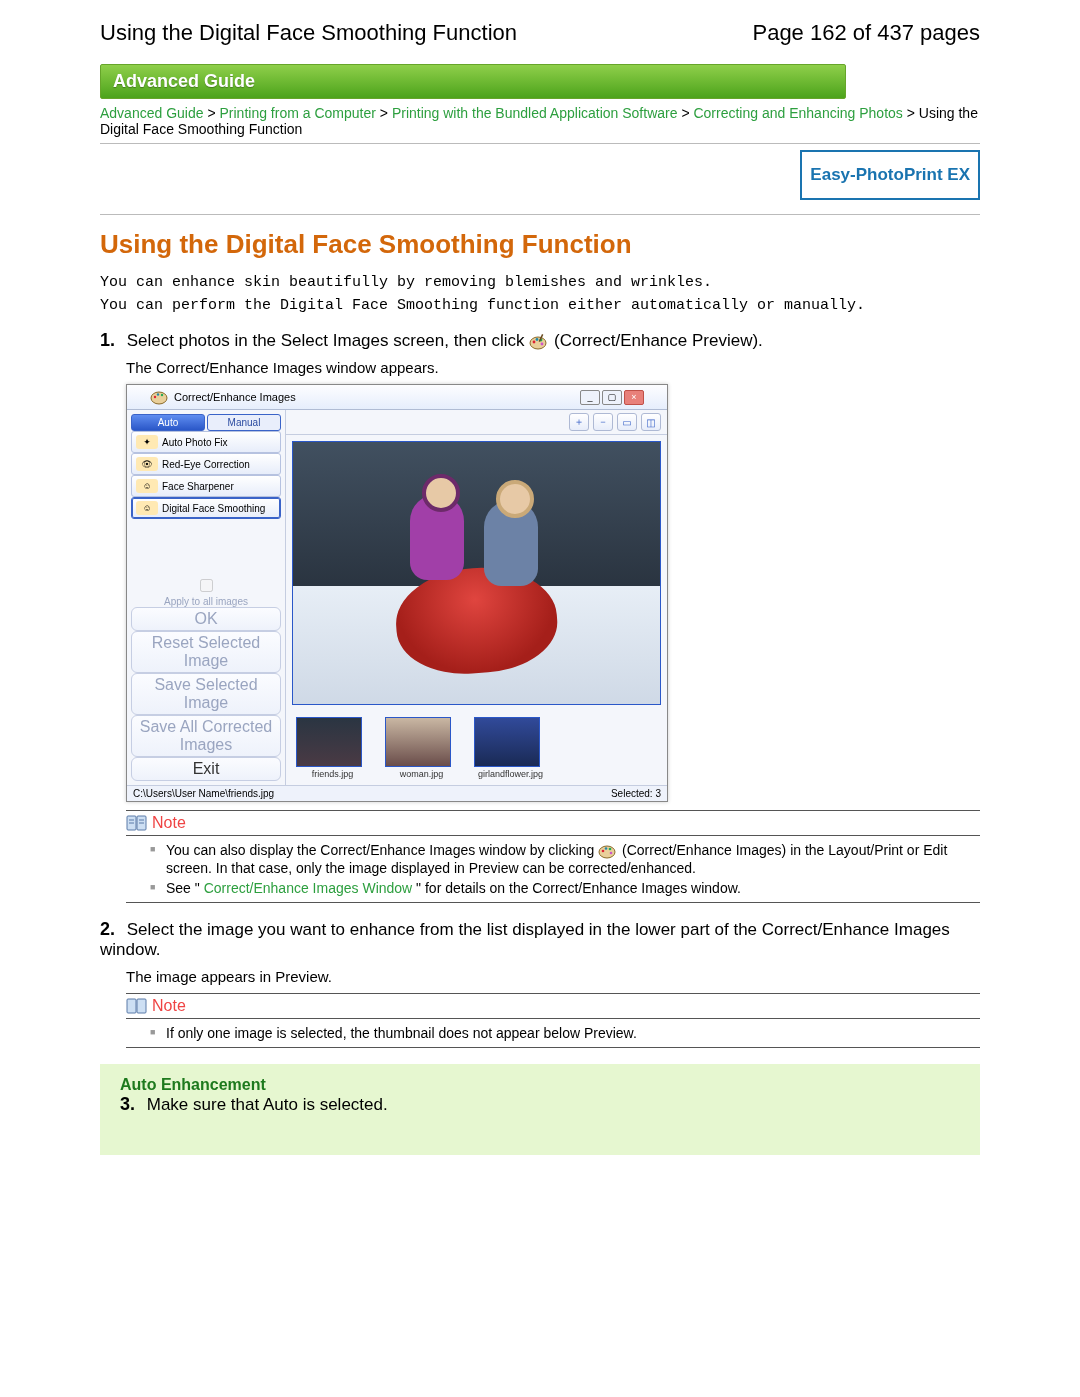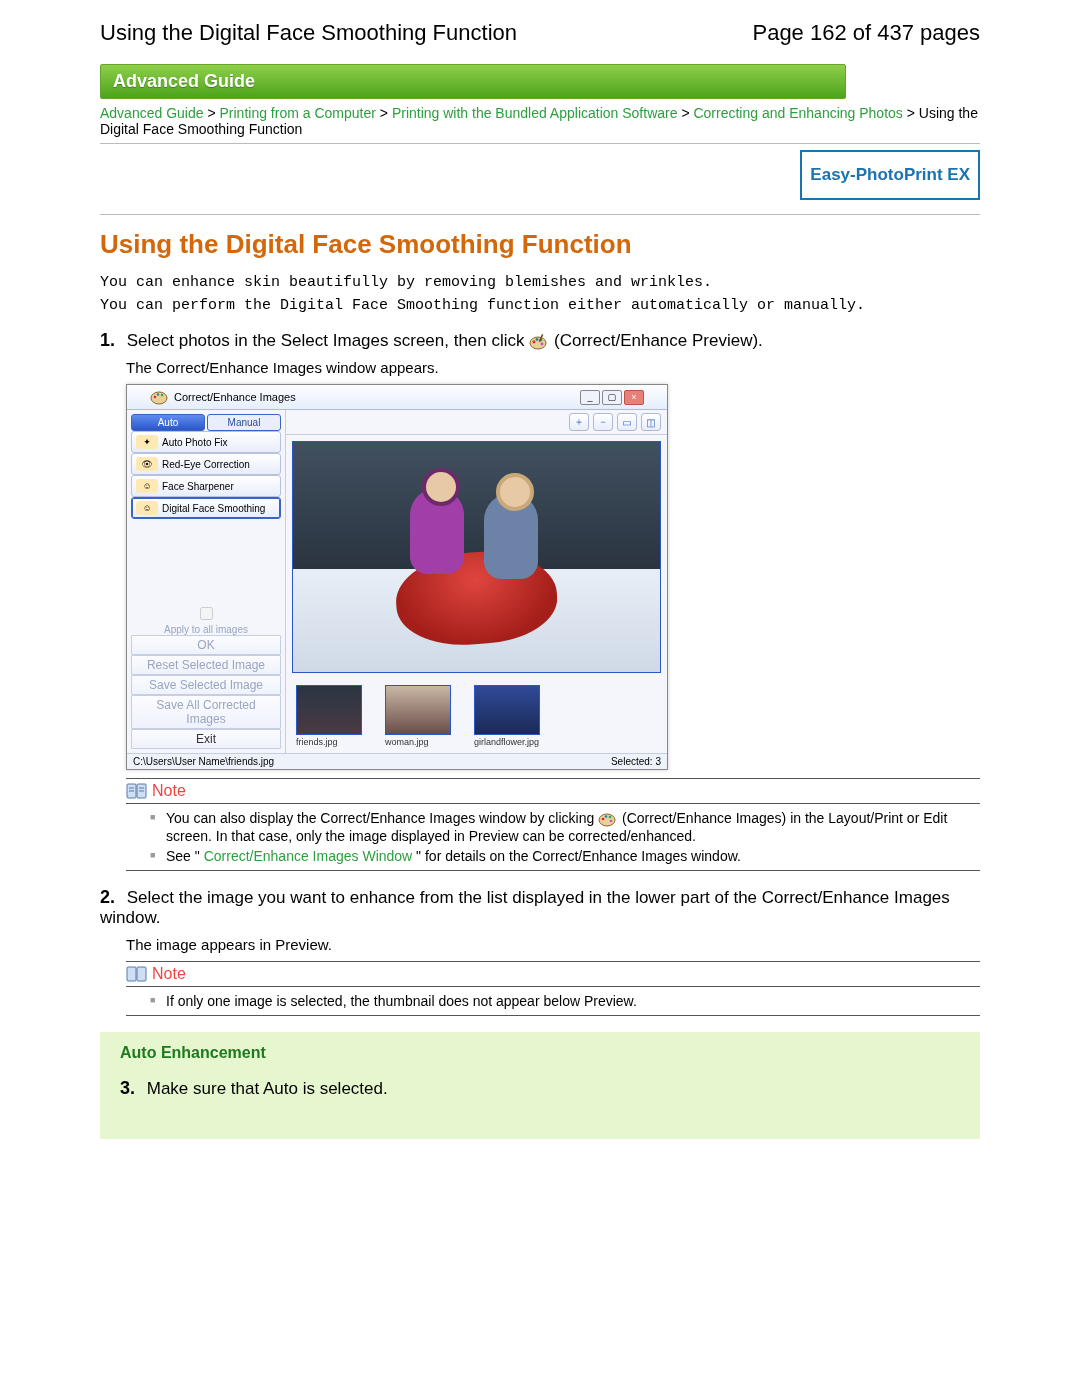--- a/index.html
+++ b/index.html
@@ -28,21 +28,21 @@
   .note-icon svg{width:22px;height:16px;}
   .note-label{font-weight:normal;color:#ef4444;font-size:16px;}
   ul.note-list{margin:4px 0 4px 50px;padding:0;list-style:none;font-size:14px;}
   ul.note-list li{position:relative;padding-left:16px;margin:4px 0;}
   ul.note-list li::before{content:"■";position:absolute;left:0;top:2px;color:#999;font-size:9px;}
   .note-end{border-top:1px solid #555;margin:6px 0 6px 26px;}
   a.inline{color:#2d9f3f;text-decoration:none;}
   .palette-icon{display:inline-block;width:20px;height:18px;vertical-align:middle;}
   .palette-icon svg{width:20px;height:18px;}
   .auto-block{background:#e6f7d0;padding:12px 20px 40px 20px;margin-top:16px;}
-  .auto-title{color:#1e7a1e;font-weight:bold;font-size:16px;margin-bottom:16px;}
+  .auto-title{color:#1e7a1e;font-weight:bold;font-size:16px;margin-bottom:0;}
   
   .app-win{width:540px;margin-left:26px;border:1px solid #888;background:#f4f6fb;font-size:11px;
            box-shadow:0 0 4px rgba(0,0,0,.2);}
   .app-title{background:linear-gradient(#fdfdff,#e6eefc);border-bottom:1px solid #b0bcd4;
              padding:3px 23px;display:flex;align-items:center;justify-content:space-between;}
   .app-title-left{display:flex;align-items:center;gap:4px;}
   .sys-btns{display:flex;gap:2px;}
   .sys-btn{width:18px;height:13px;border:1px solid #888;border-radius:2px;font-size:9px;
            display:flex;align-items:center;justify-content:center;background:#eef2fb;}
   .sys-btn.close{background:#e8807a;border-color:#c05048;color:#fff;}
@@ -51,42 +51,42 @@
   .tab-row{display:flex;gap:2px;}
   .tab{flex:1;text-align:center;padding:2px 0;border:1px solid #3a63c8;border-radius:3px;font-size:10px;}
   .tab.active{background:linear-gradient(#5f8df0,#2a57c8);color:#fff;}
   .tab.inactive{background:#e9eefb;color:#2a4aa0;}
   .side-btn{display:flex;align-items:center;gap:4px;background:linear-gradient(#fff,#e7edfa);
             border:1px solid #b6c2e0;border-radius:3px;padding:3px 4px;font-size:10px;}
   .side-btn.sel{border-color:#3a63c8;box-shadow:0 0 0 1px #3a63c8 inset;}
   .side-icon{width:22px;height:14px;background:#ffe9b3;border-radius:3px;flex:none;
              display:flex;align-items:center;justify-content:center;font-size:9px;}
   .side-spacer{flex:1;min-height:60px;}
-  .ghost-btn{background:linear-gradient(#fbfcff,#eef2fb);border:1px solid #c6cee3;border-radius:1px;
-             color:#9aa5c0;text-align:center;padding:2px 4px;font-size:12px;}
+  .ghost-btn{background:linear-gradient(#fbfcff,#eef2fb);border:1px solid #c6cee3;border-radius:6px;
+             color:#9aa5c0;text-align:center;padding:2px 4px;font-size:16px;}
   .chk-row{display:flex;align-items:center;gap:4px;color:#9aa5c0;font-size:10px;flex-direction:column;}
   .chk-row input{margin:0;}
   .app-main{flex:1;display:flex;flex-direction:column;}
   .toolbar{display:flex;justify-content:flex-end;gap:4px;padding:3px 6px;border-bottom:1px solid #c5cde0;}
   .tb-btn{width:18px;height:16px;border:1px solid #aeb9d4;background:linear-gradient(#fff,#e7edfa);
           border-radius:3px;display:flex;align-items:center;justify-content:center;font-size:10px;color:#3a63c8;}
   .preview{flex:1;min-height:230px;margin:6px;border:1px solid #2a57c8;position:relative;overflow:hidden;
            background:linear-gradient(180deg,#415060 0%,#2a3440 55%,#e7eef6 55%,#cfd9e6 100%);}
   .sled-blob{position:absolute;left:28%;top:48%;width:44%;height:40%;
              background:radial-gradient(ellipse at 50% 30%,#e0453f 0%,#a51f1a 70%);
              border-radius:50% 50% 45% 45%;transform:rotate(-4deg);}
   .figure{position:absolute;width:54px;height:86px;border-radius:28px 28px 18px 18px;}
   .figA{left:32%;top:20%;background:#a13fa8;}
   .figA::before{content:"";position:absolute;top:-20px;left:12px;width:30px;height:30px;border-radius:50%;
                 background:#e7c9a6;border:4px solid #6d2a6a;}
   .figB{left:52%;top:22%;background:#6c82a6;}
   .figB::before{content:"";position:absolute;top:-20px;left:12px;width:30px;height:30px;border-radius:50%;
                 background:#e7c9a6;border:4px solid #caa978;}
   .thumbs{display:flex;gap:16px;padding:6px 10px;align-items:flex-end;}
-  .thumb{width:73px;}
+  .thumb{width:73px;text-align:center;}
   .thumb-img{width:64px;height:48px;border:1px solid #2a57c8;background:#556;}
   .thumb.t1 .thumb-img{background:linear-gradient(#2a3542,#4a3a44);}
   .thumb.t2 .thumb-img{background:linear-gradient(#c9b7a3,#6a4d4a);}
   .thumb.t3 .thumb-img{background:linear-gradient(#314a9a,#1a2a55);}
   .thumb-name{font-size:9px;margin-top:2px;color:#333;white-space:nowrap;}
   .app-status{display:flex;justify-content:space-between;border-top:1px solid #c5cde0;
               padding:2px 6px;font-size:10px;background:#eef2fb;}
 </style>
 </head>
 <body>

